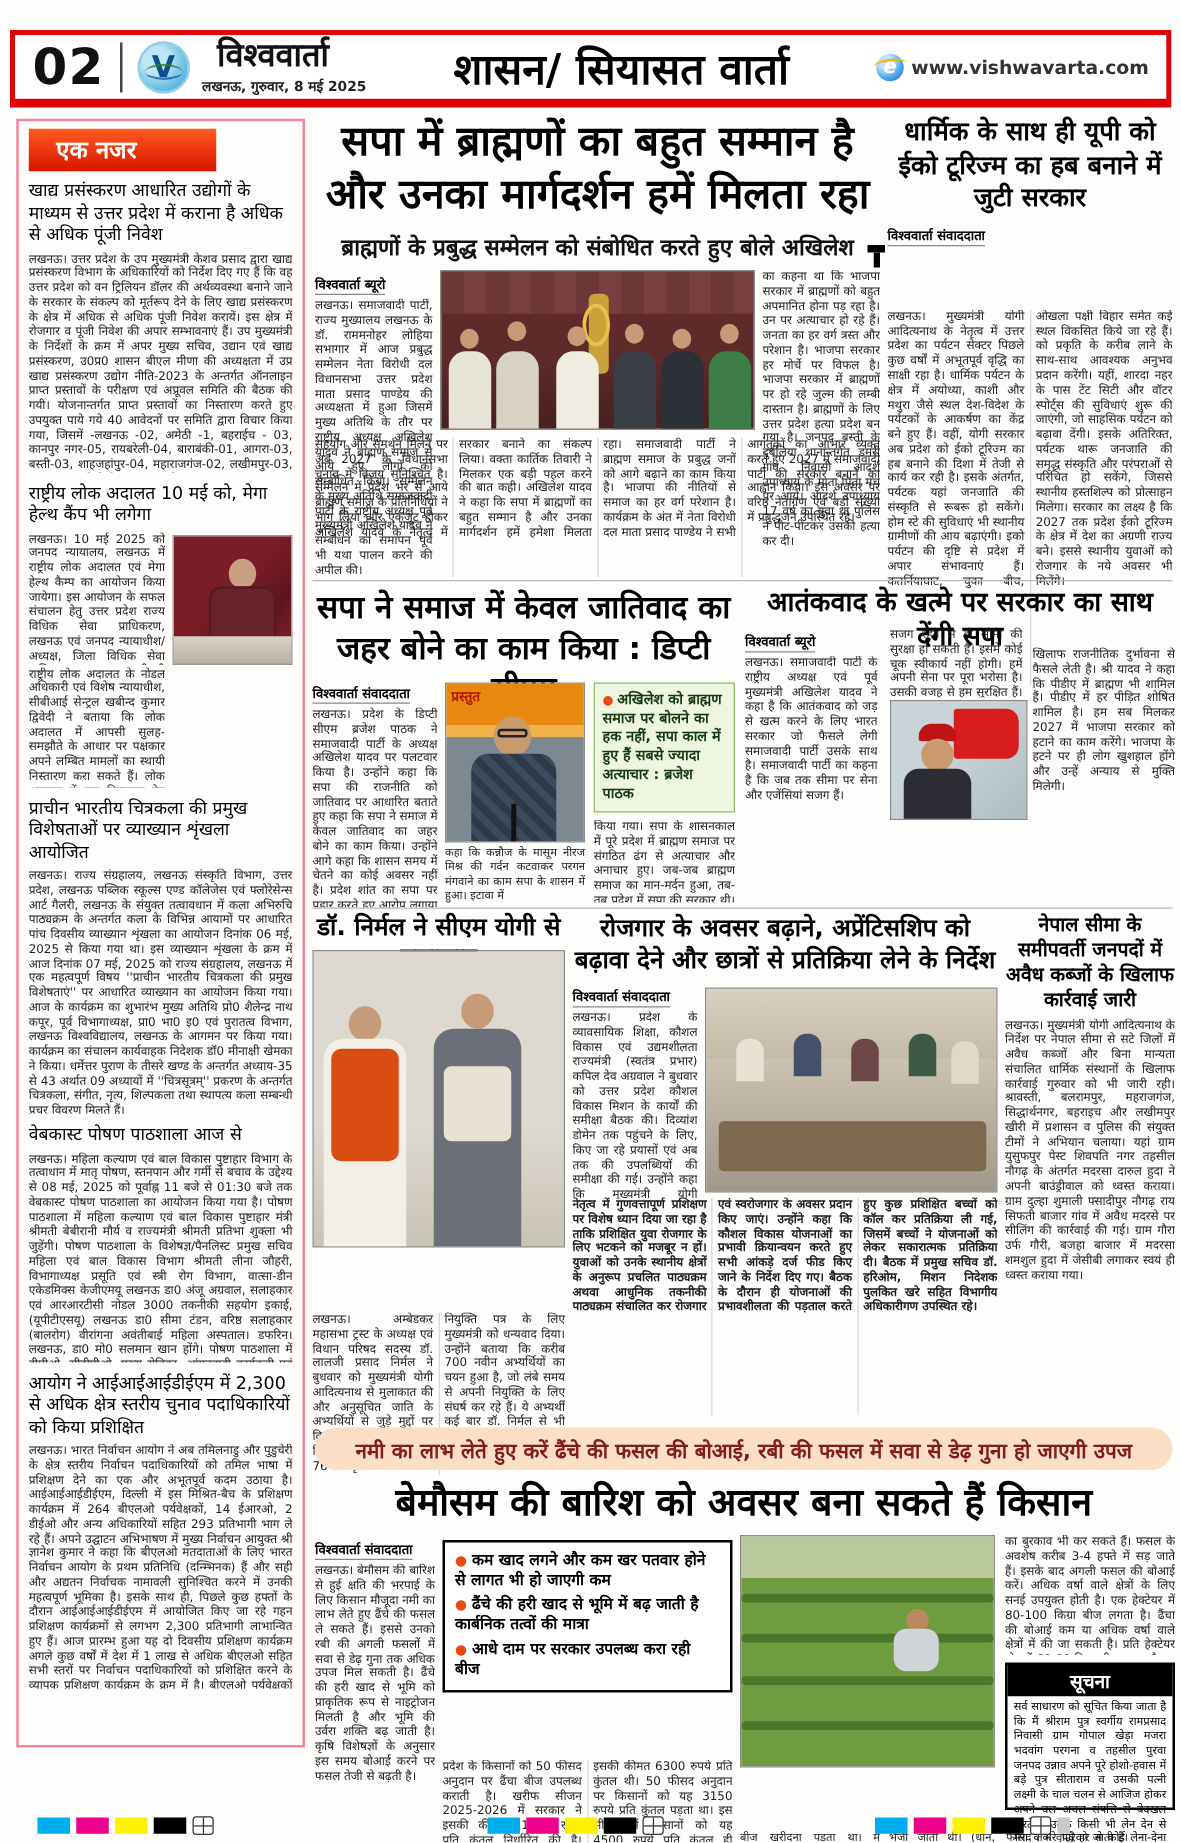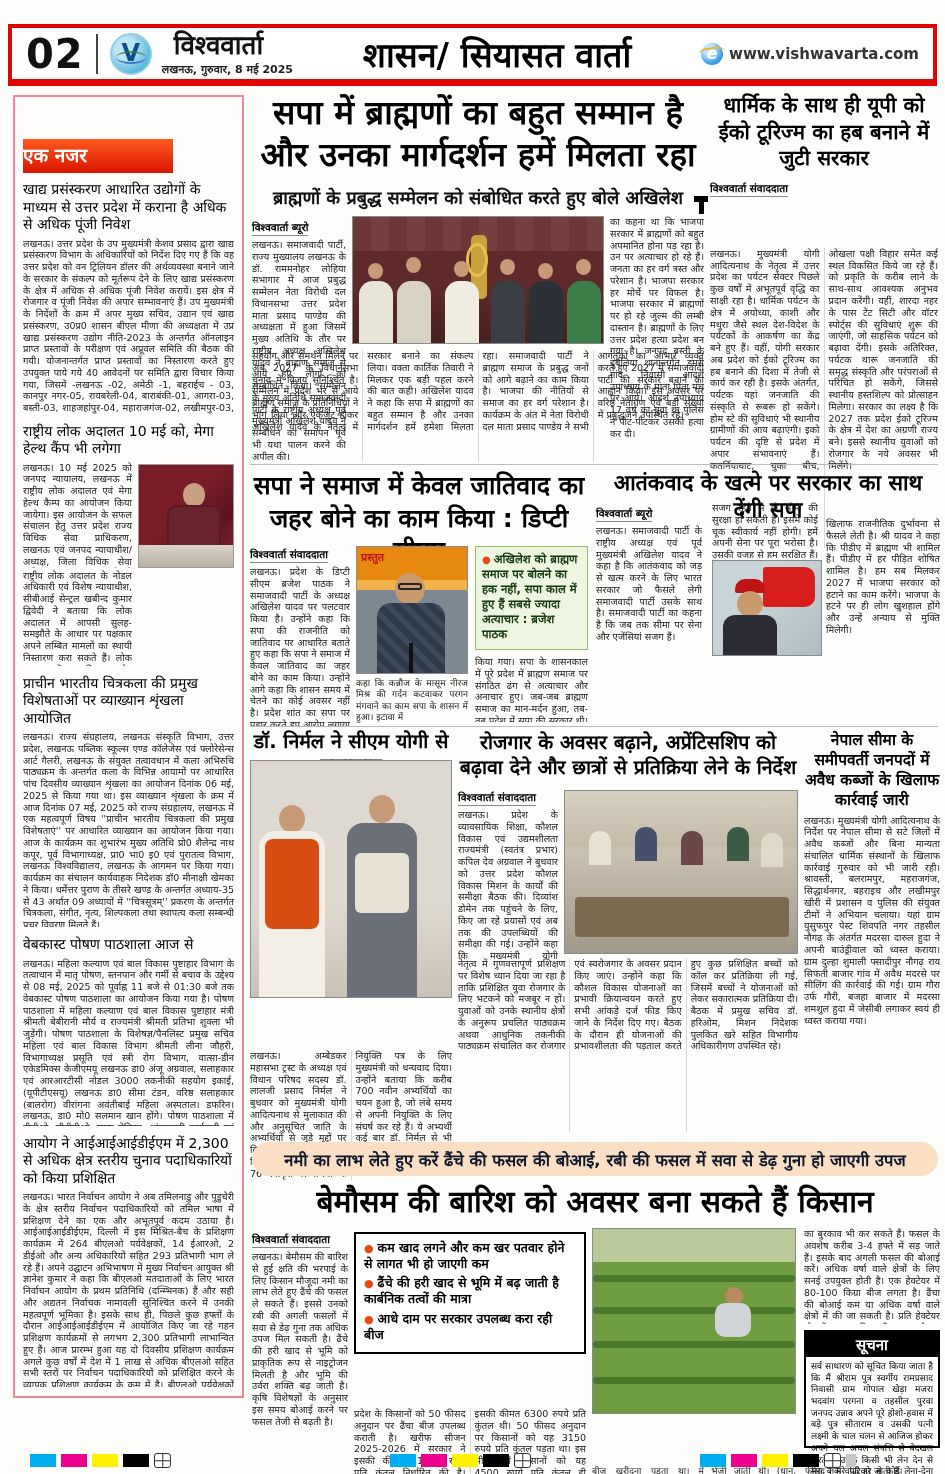--- a/index.html
+++ b/index.html
@@ -30,30 +30,30 @@
   .e-icon:before { content:"e"; position:absolute; left:50%; top:50%; transform:translate(-50%,-55%);
     color:#fff; font-size:16px; font-weight:bold; font-style:italic; }
   .e-icon:after { content:""; position:absolute; left:-2px; top:4px; width:26px; height:8px;
     border-top:2px solid #f6b21b; border-radius:50%; transform:rotate(-8deg); }
 
   
   .body-txt { font-size:9.5px; line-height:1.24; text-align:justify; color:#1c1c1c; overflow:hidden; }
   .byline { font-size:10.5px; font-weight:bold; color:#000; border-bottom:1px solid #888;
     display:inline-block; padding-bottom:1px; margin-bottom:3px; }
   .cols2 { column-count:2; column-gap:9px; column-rule:1px solid #d8d8d8;margin-top:48px; }
-  .cols3 { column-count:3; column-gap:9px; column-rule:1px solid #d8d8d8; }
+  .cols3 { column-count:3; column-gap:9px; column-rule:1px solid #d8d8d8;font-weight:bold; }
   .cols4 { column-count:4; column-gap:9px; column-rule:1px solid #d8d8d8; }
   .photo { border:1px solid #8a8a8a; position:relative; overflow:hidden; }
   .caption { font-size:9px; line-height:1.25; text-align:justify; color:#222; }
 
   
   .sidebar { position:absolute; left:13px; top:95px; width:231px; height:1303px;
     border:2px solid #f0889a; background:#fffdfb; padding:6px 8px; overflow:hidden; }
   .eknajar { width:150px; background:linear-gradient(180deg,#ff5a1f,#d81500);
-    color:#fff; font-weight:bold; font-size:19px; padding:3px 0 5px; margin-bottom:8px;margin-top:36px; }
+    color:#fff; font-weight:bold; font-size:19px; padding:3px 22px 5px; margin-bottom:8px; }
   .brief { margin-bottom:9px; }
   .brief h3 { font-size:14px; line-height:1.25; font-weight:normal; color:#000; margin-bottom:4px; }
   .brief-photo { float:right; width:96px; height:104px; margin:2px 0 3px 6px;
     background:linear-gradient(135deg,#7a1d26 0 45%, #5d1420 70%, #8a2430 100%); border:1px solid #999; position:relative;}
   .brief-photo .head { position:absolute; left:44px; top:18px; width:22px; height:24px; border-radius:50%; background:#caa083;}
   .brief-photo .torso { position:absolute; left:28px; top:40px; width:54px; height:42px; border-radius:10px 10px 0 0; background:#69232c; box-shadow:inset 0 0 0 2px #571a22;}
   .brief-photo .desk { position:absolute; left:0; bottom:0; width:100%; height:22px; background:linear-gradient(#d8d2c8,#b7b0a4);}
 
   
   .lead-hl { position:absolute; left:252px; top:92px; width:452px; text-align:center;
@@ -132,21 +132,21 @@
   .emp-photo .per { position:absolute; width:22px; height:34px; border-radius:10px 10px 0 0; }
   .emp-txt { position:absolute; left:458px; top:958px; width:340px; height:174px; }
 
   
   .nepal { position:absolute; left:804px; top:730px; width:136px; height:402px; }
   .nepal h2 { font-size:15.5px; line-height:1.3; font-weight:bold; text-align:center; margin-bottom:4px;}
 
   
   .kicker { position:absolute; left:252px; top:1142px; width:686px; height:34px;
     background:#fbdfc4; border-radius:18px; display:flex; align-items:center; justify-content:center;
-    font-size:16.5px; font-weight:bold; color:#0f172a; }
+    font-size:16.5px; font-weight:bold; color:#7f1d1d; }
   .farm-hl { position:absolute; left:252px; top:1180px; width:686px; text-align:center;
     font-size:30px; font-weight:bold; color:#000; }
   .farm-left { position:absolute; left:252px; top:1228px; width:96px; height:228px; }
   .bulletbox { position:absolute; left:354px; top:1232px; width:232px; height:122px;
     border:2px solid #000; background:#fff; padding:6px 8px; }
   .bulletbox p { font-size:12.5px; font-weight:bold; line-height:1.25; margin-bottom:4px; color:#000000;}
   .bulletbox p:before { content:"●"; color:#e84a10; margin-right:4px; font-size:11px; }
   .farm-mid { position:absolute; left:354px; top:1360px; width:232px; height:96px; }
   .farm-photo { position:absolute; left:592px; top:1228px; width:204px; height:186px;
     background:linear-gradient(180deg,#b9c99a 0 18%, #6f9c3f 18% 100%); }

